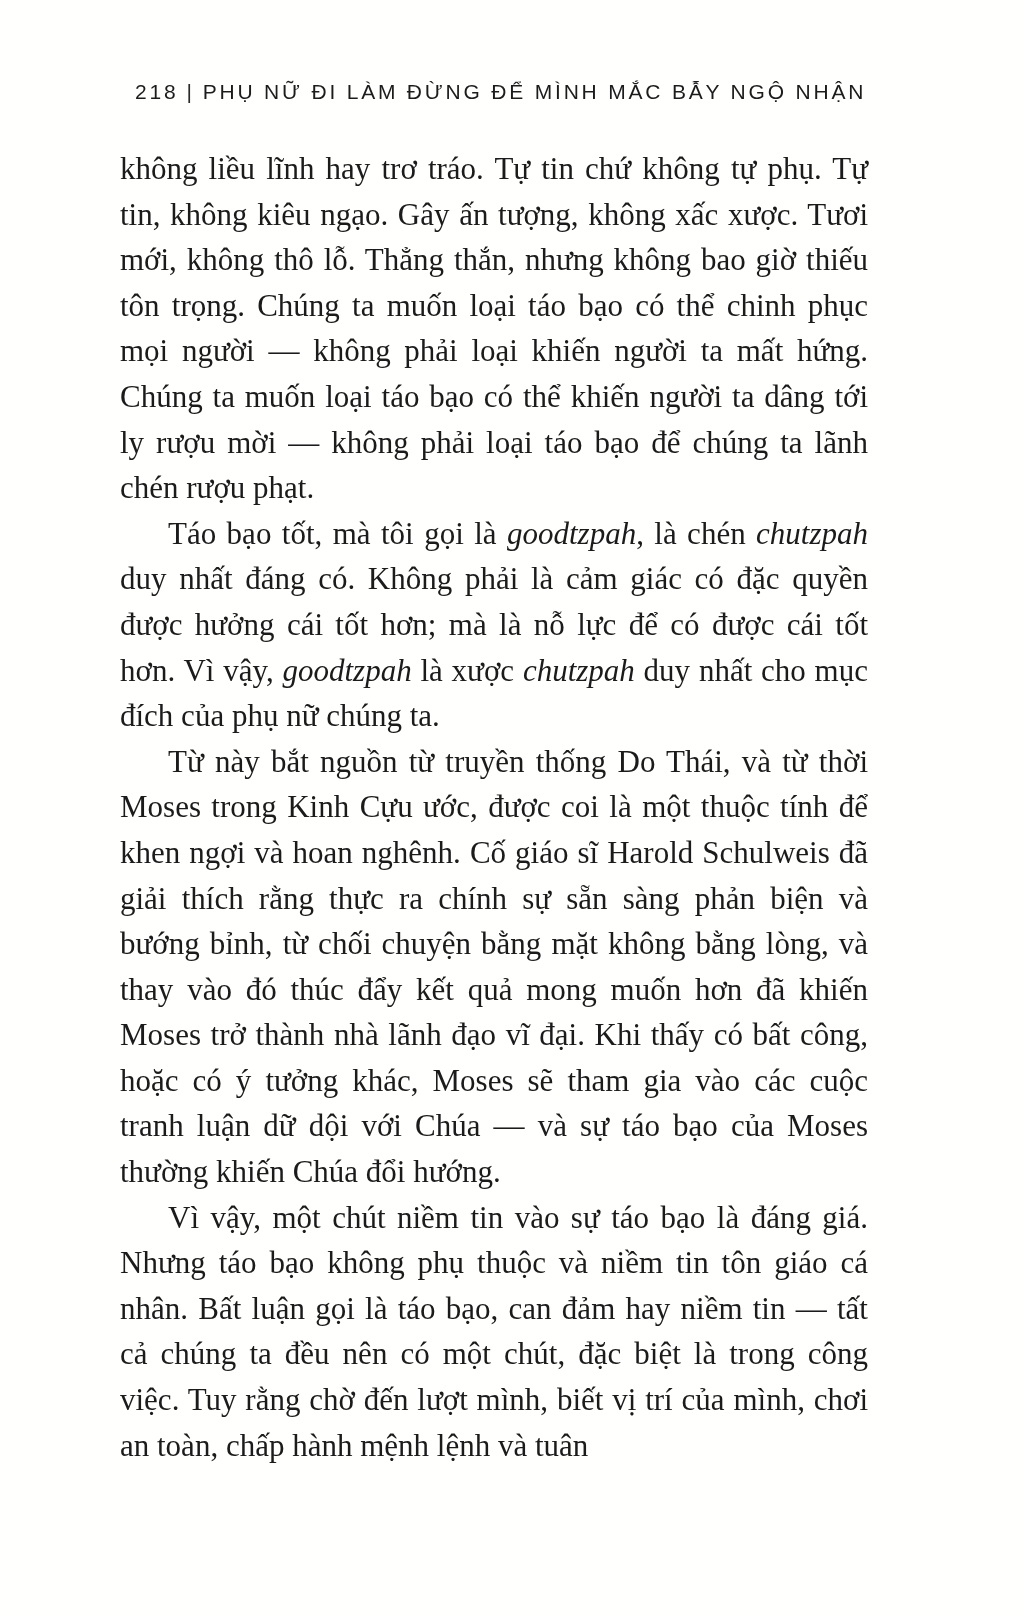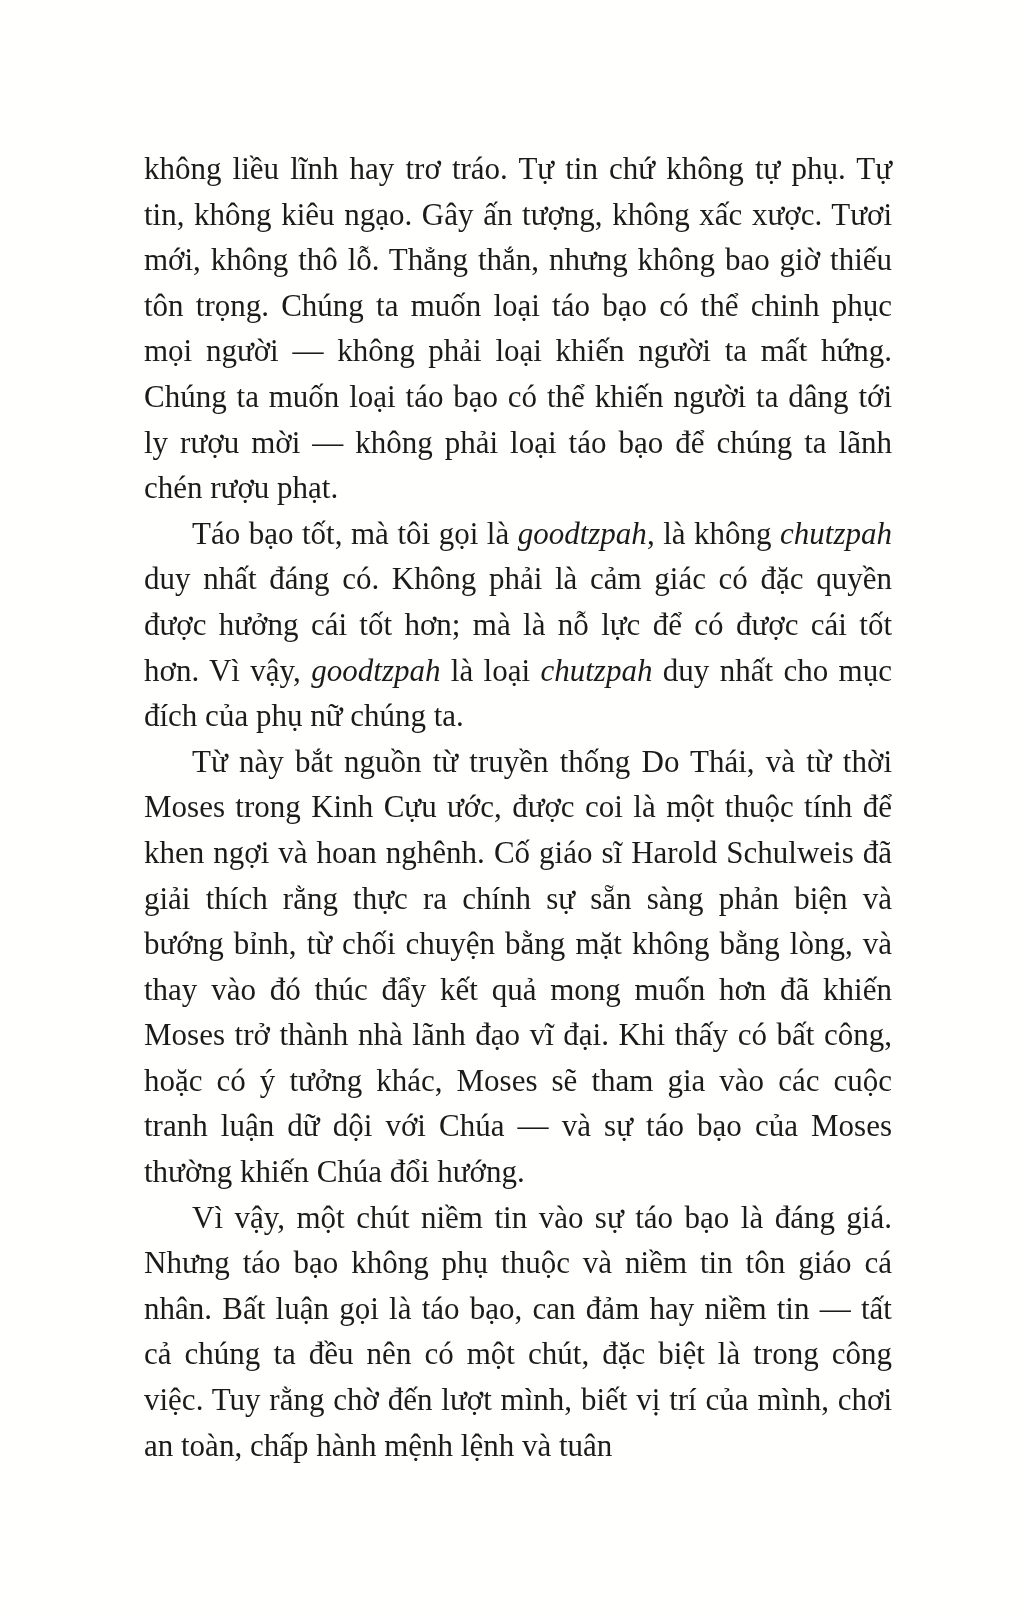--- a/index.html
+++ b/index.html
@@ -26,21 +26,21 @@
     color: #1c1c1c;
     white-space: nowrap;
   }
   .running-header .sep {
     font-weight: 300;
     padding: 0 8px;
     color: #2a2a2a;
   }
   .page-body {
     position: absolute;
-    left: 144px;
+    left: 120px;
     top: 146px;
     width: 748px;
     font-family: "Liberation Serif", "DejaVu Serif", serif;
     font-size: 31px;
     line-height: 45.6px;
     color: #1b1b1b;
     text-align: justify;
   }
   .page-body p {
     margin: 0;
@@ -49,19 +49,22 @@
   .page-body p.indent {
     text-indent: 48px;
   }
   .page-body em {
   }
 </style>
 </head>
 <body>
 
 <div class="page">
+  <div class="running-header">
+    <span>218</span><span class="sep">|</span><span>PHỤ NỮ ĐI LÀM ĐỪNG ĐỂ MÌNH MẮC BẪY NGỘ NHẬN</span>
+  </div>
   <div class="page-body">
       <p class=""><span>không liều lĩnh hay trơ tráo. Tự tin chứ không tự phụ. Tự tin, không kiêu ngạo. Gây ấn tượng, không xấc xược. Tươi mới, không thô lỗ. Thẳng thắn, nhưng không bao giờ thiếu tôn trọng. Chúng ta muốn loại táo bạo có thể chinh phục mọi người — không phải loại khiến người ta mất hứng. Chúng ta muốn loại táo bạo có thể khiến người ta dâng tới ly rượu mời — không phải loại táo bạo để chúng ta lãnh chén rượu phạt.</span></p>
-      <p class="indent"><span>Táo bạo tốt, mà tôi gọi là </span><em>goodtzpah</em><span>, là không </span><em>chutzpah</em><span> duy nhất đáng có. Không phải là cảm giác có đặc quyền được hưởng cái tốt hơn; mà là nỗ lực để có được cái tốt hơn. Vì vậy, </span><em>goodtzpah</em><span> là loại </span><em>chutzpah</em><span> duy nhất cho mục đích của phụ nữ chúng ta.</span></p>
+      <p class="indent"><span>Táo bạo tốt, mà tôi gọi là </span><em>goodtzpah</em><span>, là chén </span><em>chutzpah</em><span> duy nhất đáng có. Không phải là cảm giác có đặc quyền được hưởng cái tốt hơn; mà là nỗ lực để có được cái tốt hơn. Vì vậy, </span><em>goodtzpah</em><span> là xược </span><em>chutzpah</em><span> duy nhất cho mục đích của phụ nữ chúng ta.</span></p>
       <p class="indent"><span>Từ này bắt nguồn từ truyền thống Do Thái, và từ thời Moses trong Kinh Cựu ước, được coi là một thuộc tính để khen ngợi và hoan nghênh. Cố giáo sĩ Harold Schulweis đã giải thích rằng thực ra chính sự sẵn sàng phản biện và bướng bỉnh, từ chối chuyện bằng mặt không bằng lòng, và thay vào đó thúc đẩy kết quả mong muốn hơn đã khiến Moses trở thành nhà lãnh đạo vĩ đại. Khi thấy có bất công, hoặc có ý tưởng khác, Moses sẽ tham gia vào các cuộc tranh luận dữ dội với Chúa — và sự táo bạo của Moses thường khiến Chúa đổi hướng.</span></p>
       <p class="indent"><span>Vì vậy, một chút niềm tin vào sự táo bạo là đáng giá. Nhưng táo bạo không phụ thuộc và niềm tin tôn giáo cá nhân. Bất luận gọi là táo bạo, can đảm hay niềm tin — tất cả chúng ta đều nên có một chút, đặc biệt là trong công việc. Tuy rằng chờ đến lượt mình, biết vị trí của mình, chơi an toàn, chấp hành mệnh lệnh và tuân</span></p>
     </div>
 </div>
 
 </body></html>

